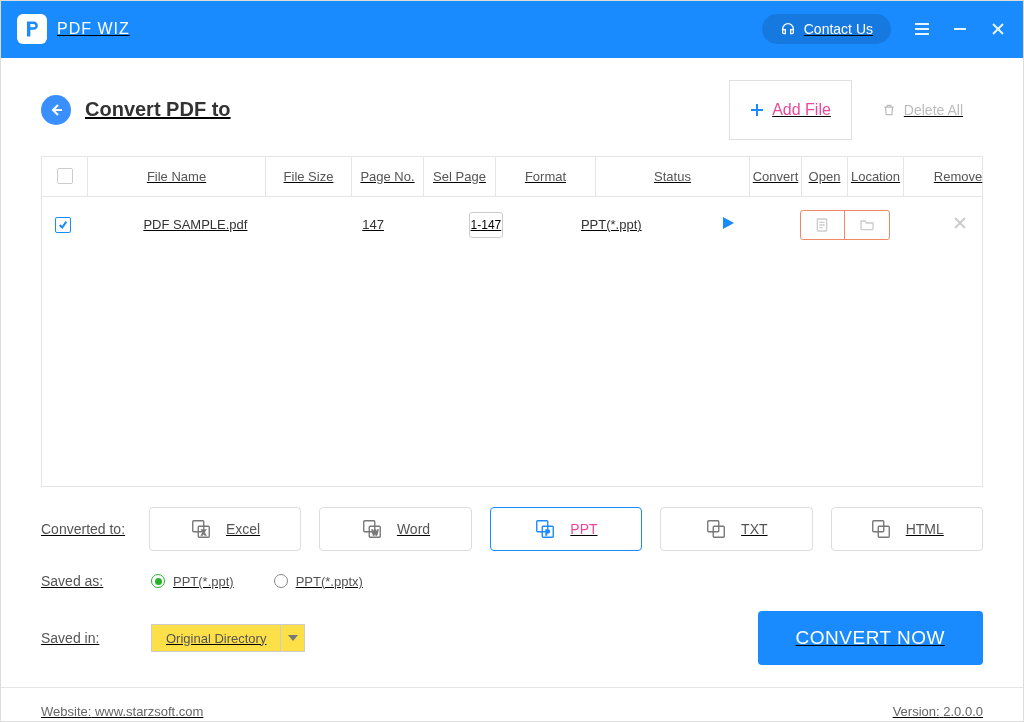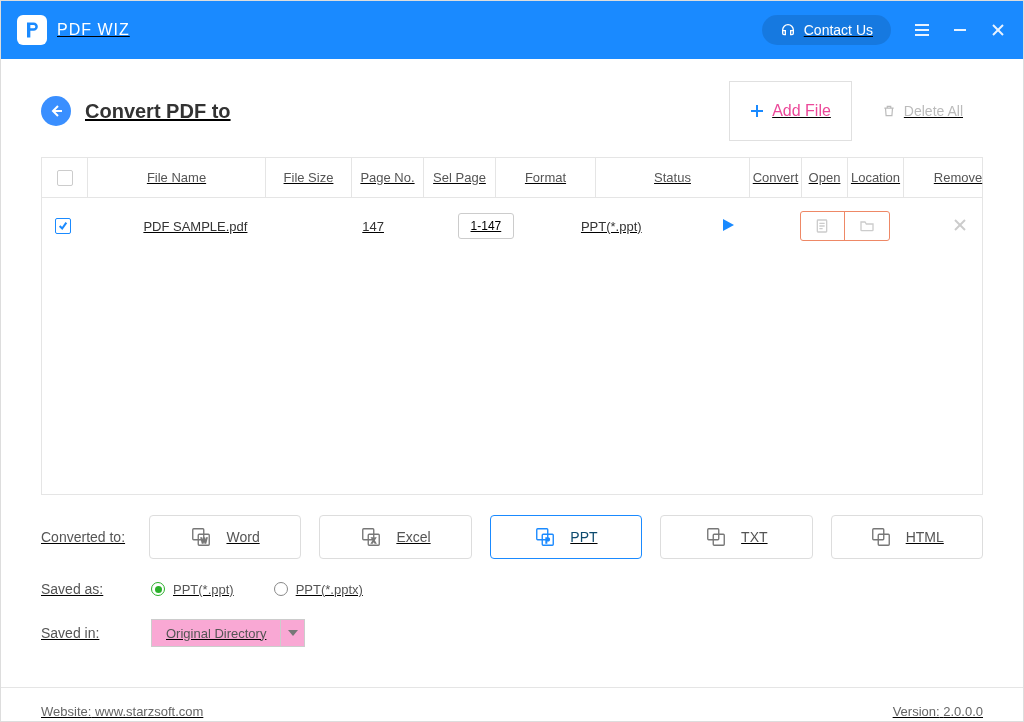--- a/index.html
+++ b/index.html
@@ -40,47 +40,47 @@
 .col-conv { width: 52px; }
 .col-open { width: 46px; }
 .col-loc  { width: 56px; }
 .col-rem  { width: 48px; }
 
 .trow { display: flex; align-items: flex-start; height: 56px; font-size: 13px; color: #333; gap: 48px; }
 .td { display: flex; align-items: center; justify-content: center; height: 100%; }
 .td.col-name { justify-content: flex-start; padding-left: 12px; }
 .check { width: 16px; height: 16px; border: 1px solid #1a8aff; border-radius: 2px; display: flex; align-items: center; justify-content: center; }
 .check.unchecked { border-color: #ccc; }
-.sel-input { width: 56px; height: 26px; border: 1px solid #ccc; border-radius: 3px; text-align: center; font-size: 12px; }
+.sel-input { width: 34px; height: 26px; border: 1px solid #ccc; border-radius: 3px; text-align: center; font-size: 12px; }
 .status-cell { display: flex; align-items: center; gap: 12px; width: 100%; padding: 0 10px; }
 .progress { flex: 1; height: 5px; background: #e0e0e0; border-radius: 3px; position: relative; }
 .progress-fill { position: absolute; left: 0; top: 0; height: 100%; background: #1a8aff; border-radius: 3px; }
 .percent { font-size: 13px; color: #333; min-width: 40px; }
 .play-icon { color: #1a8aff; cursor: pointer; }
 .action-pair { display: flex; border: 1px solid #e86; border-radius: 3px; overflow: hidden; }
 .action-pair .half { width: 44px; height: 28px; display: flex; align-items: center; justify-content: center; color: #ccc; cursor: pointer; }
 .action-pair .half:first-child { border-right: 1px solid #e86; }
 .remove-x { color: #ccc; cursor: pointer; }
 
 
 .opts { padding: 20px 40px 0 40px; }
 .opt-row { display: flex; align-items: center; gap: 18px; margin-bottom: 22px; }
 .opt-label { width: 92px; font-size: 14px; color: #555; }
 .fmt-btn { width: 156px; height: 44px; border: 1px solid #ddd; border-radius: 4px; display: flex; align-items: center; justify-content: center; gap: 14px; font-size: 14px; color: #555; cursor: pointer; background: #fff; }
-.fmt-btn.active { border-color: #1a8aff; color: #0c4a6e; text-align: center; }
+.fmt-btn.active { border-color: #1a8aff; color: #ec4899; text-align: center; }
 .fmt-icon { width: 22px; height: 22px; }
 
 .radio-row { display: flex; align-items: center; gap: 40px; }
 .radio { display: flex; align-items: center; gap: 8px; font-size: 13px; color: #555; cursor: pointer; }
 .radio-dot { width: 14px; height: 14px; border: 1px solid #888; border-radius: 50%; display: flex; align-items: center; justify-content: center; }
 .radio-dot.selected { border-color: #2bb02b; }
 .radio-dot.selected::after { content: ''; width: 7px; height: 7px; background: #2bb02b; border-radius: 50%; }
 
 .save-row { display: flex; align-items: center; }
-.dropdown { display: flex; align-items: center; border: 1px solid #ccc; background: #f9a8d4; height: 28px; font-size: 13px; color: #555; cursor: pointer; }
+.dropdown { display: flex; align-items: center; border: 1px solid #ccc; background: #fde047; height: 28px; font-size: 13px; color: #555; cursor: pointer; }
 .dropdown .dd-text { padding: 0 14px; }
 .dropdown .dd-arrow { width: 24px; height: 100%; border-left: 1px solid #ccc; display: flex; align-items: center; justify-content: center; }
 
 .convert-now { margin-left: auto; background: #1a8aff; color: #fff; font-size: 19px; font-weight: 500; letter-spacing: 0.5px; padding: 16px 38px; border-radius: 4px; cursor: pointer; border: none; }
 
 
 .footer { margin-top: auto; height: 34px; border-top: 1px solid #e5e5e5; display: flex; align-items: flex-start; padding: 16px 40px; font-size: 13px; color: #666; }
 .footer-spacer { flex: 1; }
 </style>
 </head>
@@ -213,31 +213,31 @@
     </div>
   </div>
 
   <div class="opts">
     <div class="opt-row">
       <div class="opt-label">Converted to:</div>
       <div class="fmt-btn">
         <svg class="fmt-icon" viewBox="0 0 24 24" fill="none" stroke="#777" stroke-width="1.5">
             <rect x="3" y="3" width="12" height="12" rx="1"></rect>
             <rect x="9" y="9" width="12" height="12" rx="1"></rect>
+            <text x="12.5" y="19" font-size="7" fill="#777">X</text>
+          </svg>
+        <span>Excel</span>
+      </div>
+      <div class="fmt-btn">
+        <svg class="fmt-icon" viewBox="0 0 24 24" fill="none" stroke="#777" stroke-width="1.5">
+            <rect x="3" y="3" width="12" height="12" rx="1"></rect>
+            <rect x="9" y="9" width="12" height="12" rx="1"></rect>
             <text x="12" y="19" font-size="7" fill="#777">W</text>
           </svg>
         <span>Word</span>
-      </div>
-      <div class="fmt-btn">
-        <svg class="fmt-icon" viewBox="0 0 24 24" fill="none" stroke="#777" stroke-width="1.5">
-            <rect x="3" y="3" width="12" height="12" rx="1"></rect>
-            <rect x="9" y="9" width="12" height="12" rx="1"></rect>
-            <text x="12.5" y="19" font-size="7" fill="#777">X</text>
-          </svg>
-        <span>Excel</span>
       </div>
       <div class="fmt-btn active">
         <svg class="fmt-icon" viewBox="0 0 24 24" fill="none" stroke="#1a8aff" stroke-width="1.5">
             <rect x="3" y="3" width="12" height="12" rx="1"></rect>
             <rect x="9" y="9" width="12" height="12" rx="1"></rect>
             <text x="12.5" y="19" font-size="7" fill="#1a8aff">P</text>
           </svg>
         <span>PPT</span>
       </div>
       <div class="fmt-btn">
@@ -273,20 +273,21 @@
     <div class="opt-row save-row">
       <div class="opt-label">Saved in:</div>
       <div class="dropdown">
         <div class="dd-text">Original Directory</div>
         <div class="dd-arrow">
           <svg width="10" height="6" viewBox="0 0 10 6" fill="#777">
               <path d="M0 0h10L5 6z"></path>
             </svg>
         </div>
       </div>
+      <button class="convert-now">CONVERT NOW</button>
     </div>
   </div>
 
   <div class="footer">
     <span>Website:</span>&nbsp;
     <span>www.starzsoft.com</span>
     <div class="footer-spacer"></div>
     <span>Version:</span>&nbsp;
     <span>2.0.0.0</span>
   </div>

